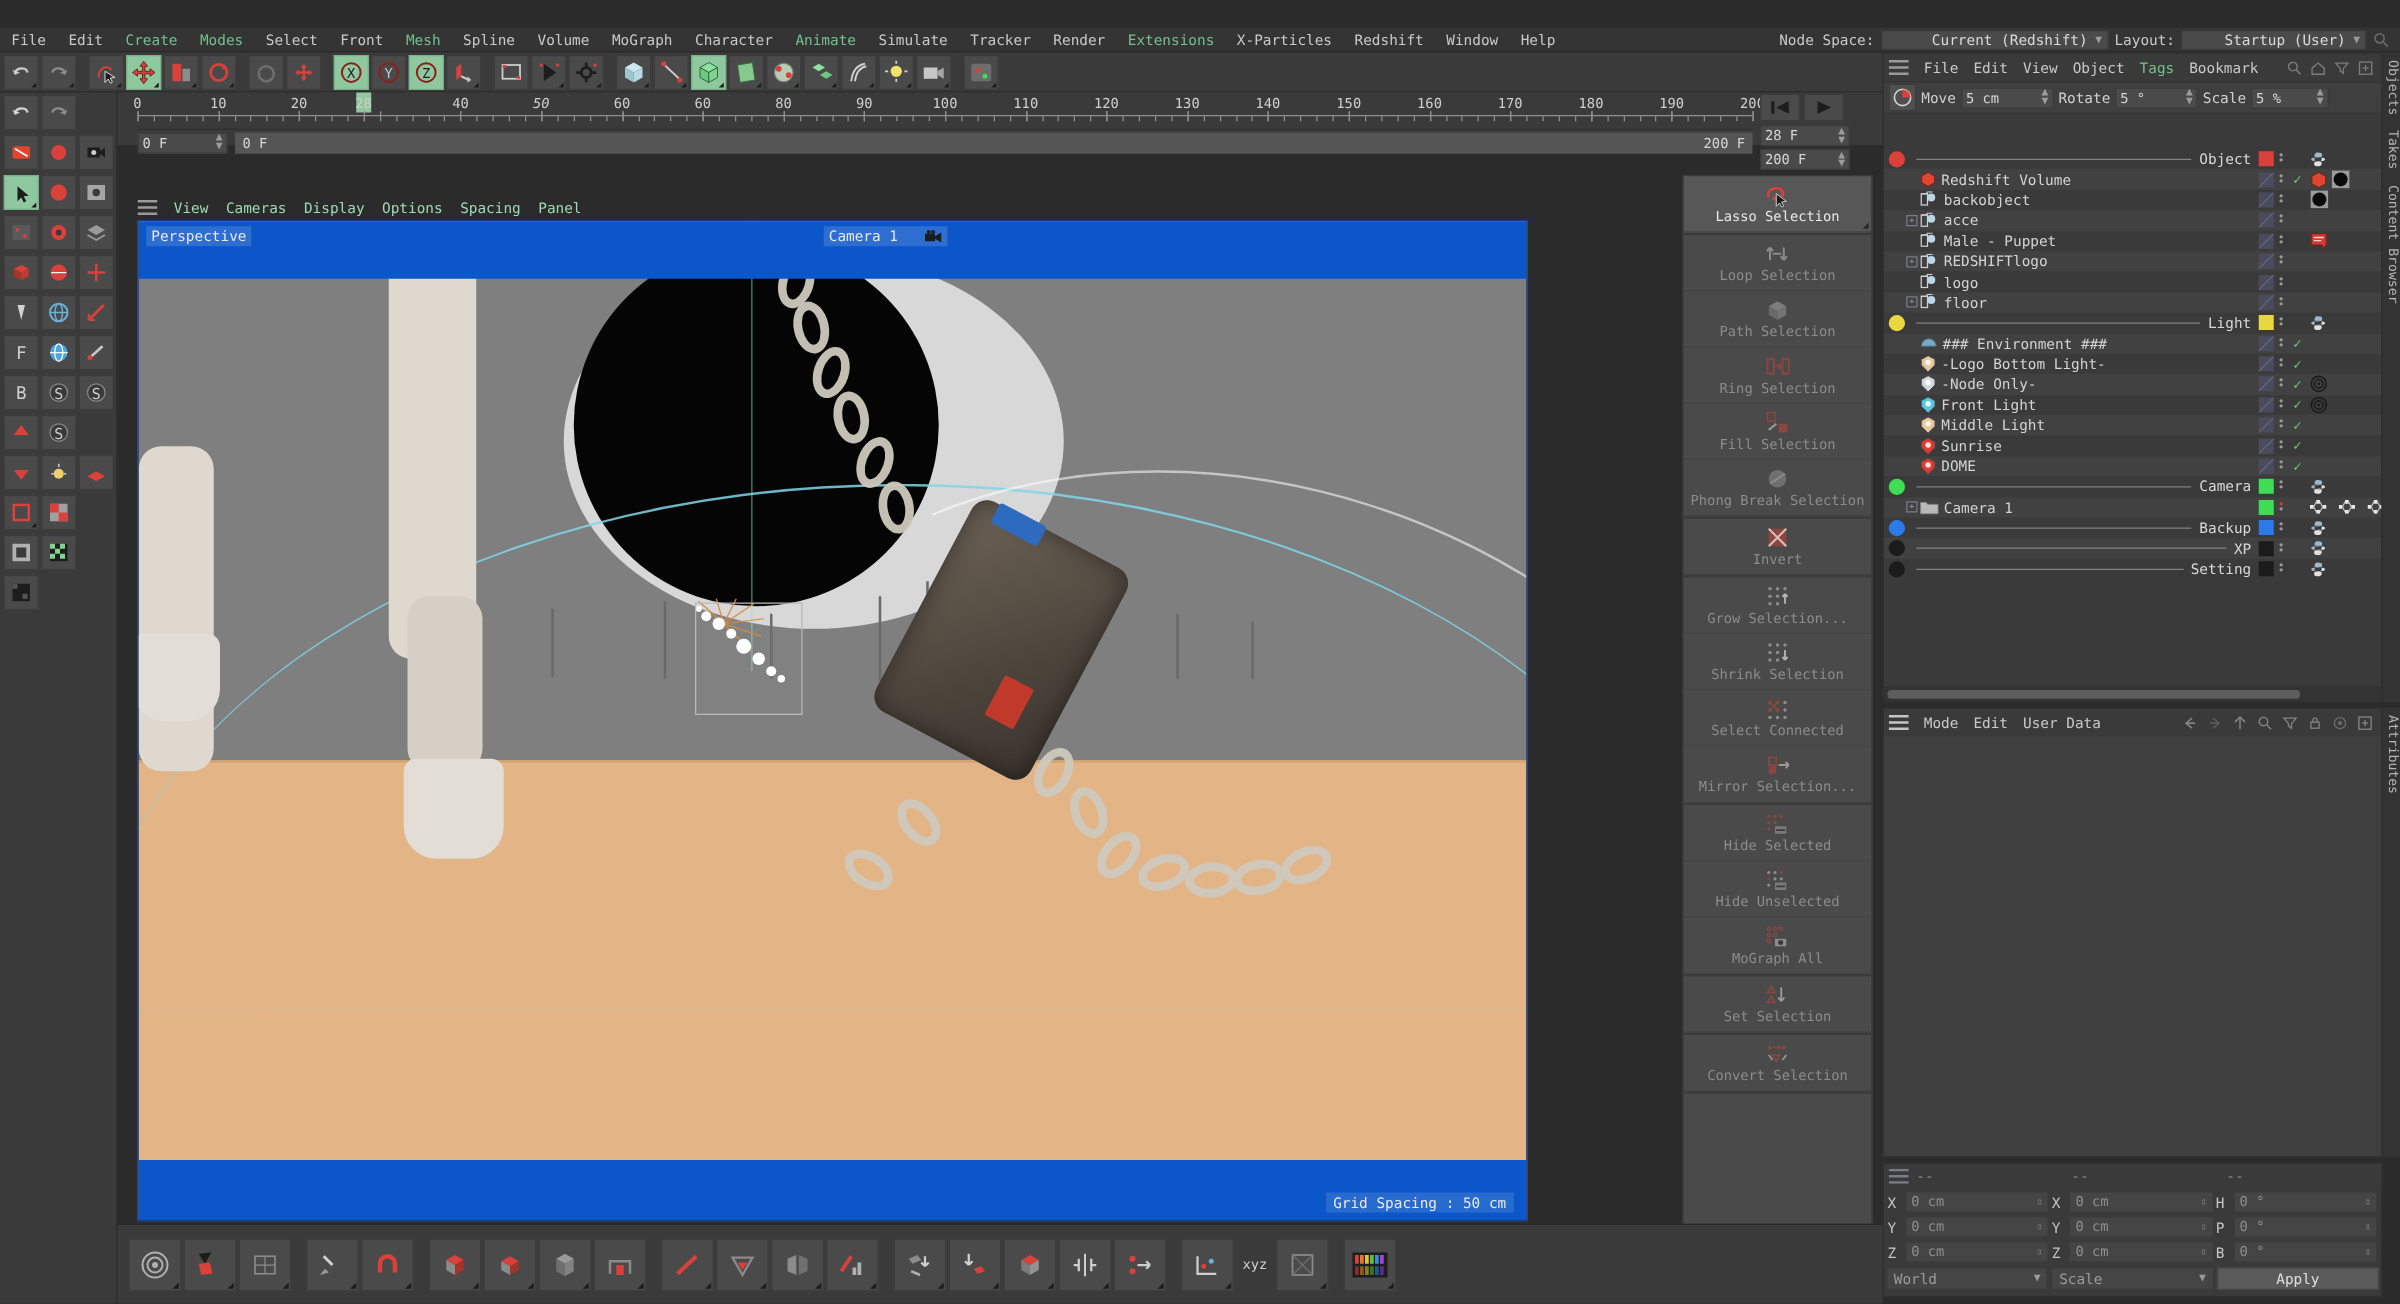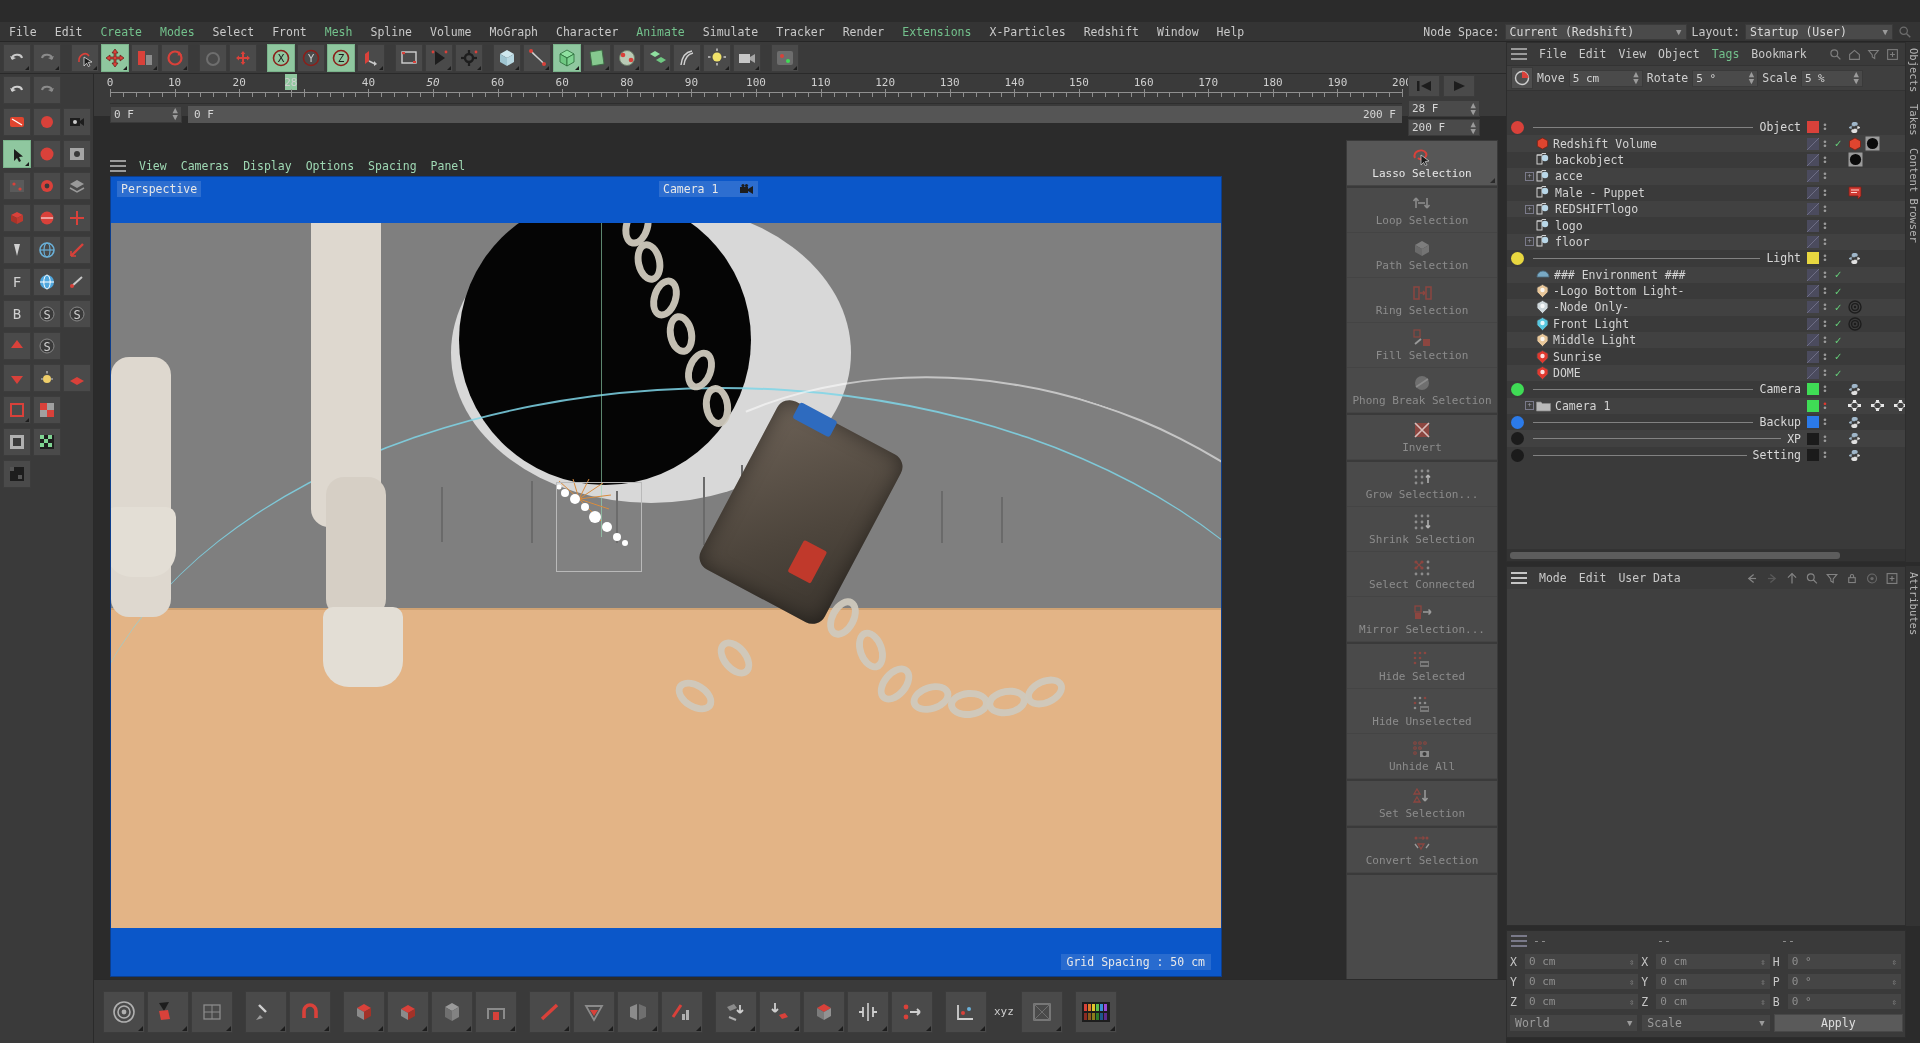--- a/index.html
+++ b/index.html
@@ -41,21 +41,21 @@
     white-space: nowrap; cursor: default;
   }
   .menu-item.green { color: #73c18c; }
   .menu-right { position: absolute; right: 8px; top: 0; height: 20px; display: flex; align-items: center; gap: 5px; }
   .ns-label, .ly-label { font-size: 11.5px; color: #c9c9c9; }
   .combo {
     background: #4a4a4a; border: 1px solid #3a3a3a; height: 16px;
     font-size: 11.5px; color: #d9d9d9; display: flex; align-items: center;
     padding: 0 4px; position: relative;
   }
-  .combo .cv { flex: 1; }
+  .combo .cv { flex: 1; text-align: right; }
   .combo .caret { color: #9a9a9a; font-size: 9px; margin-left: 6px; }
   .search-mini { width: 14px; height: 14px; opacity: .55; }
 
   
   .toptoolbar {
     position: absolute; top: 42px; left: 0; width: 1920px; height: 32px;
     background: #3a3a3a; border-bottom: 1px solid #2a2a2a;
     display: flex; align-items: center; padding-left: 2px;
   }
   .tbtn {
@@ -1254,21 +1254,21 @@
                 <circle cx="9" cy="4" r="1.3"></circle>
                 <circle cx="14" cy="4" r="1.3"></circle>
                 <circle cx="4" cy="9" r="1.3"></circle>
                 <circle cx="9" cy="9" r="1.3"></circle>
                 <circle cx="4" cy="14" r="1.3"></circle>
               </g>
               <rect x="9" y="12" width="9" height="6" fill="#8c8c8c"></rect>
               <circle cx="13.5" cy="15" r="2" fill="#3a3a3a"></circle>
             </svg>
           </div>
-          <div class="sp-lb">Unhide All</div>
+          <div class="sp-lb">MoGraph All</div>
         </div>
       </div>
       <div class="sp-group">
         <div class="sp-item">
           <div class="sp-ico">
             <svg width="22" height="20" viewBox="0 0 22 20">
               <path d="M6 3 L9 8 L3 8 Z" fill="none" stroke="#8c4640" stroke-width="1.3"></path>
               <path d="M6 11 L9 16 L3 16 Z" fill="none" stroke="#8c4640" stroke-width="1.3"></path>
               <path d="M14 4 V15 M14 15 L11.5 12 M14 15 L16.5 12" stroke="#9a9a9a" stroke-width="1.5" fill="none"></path>
             </svg>

